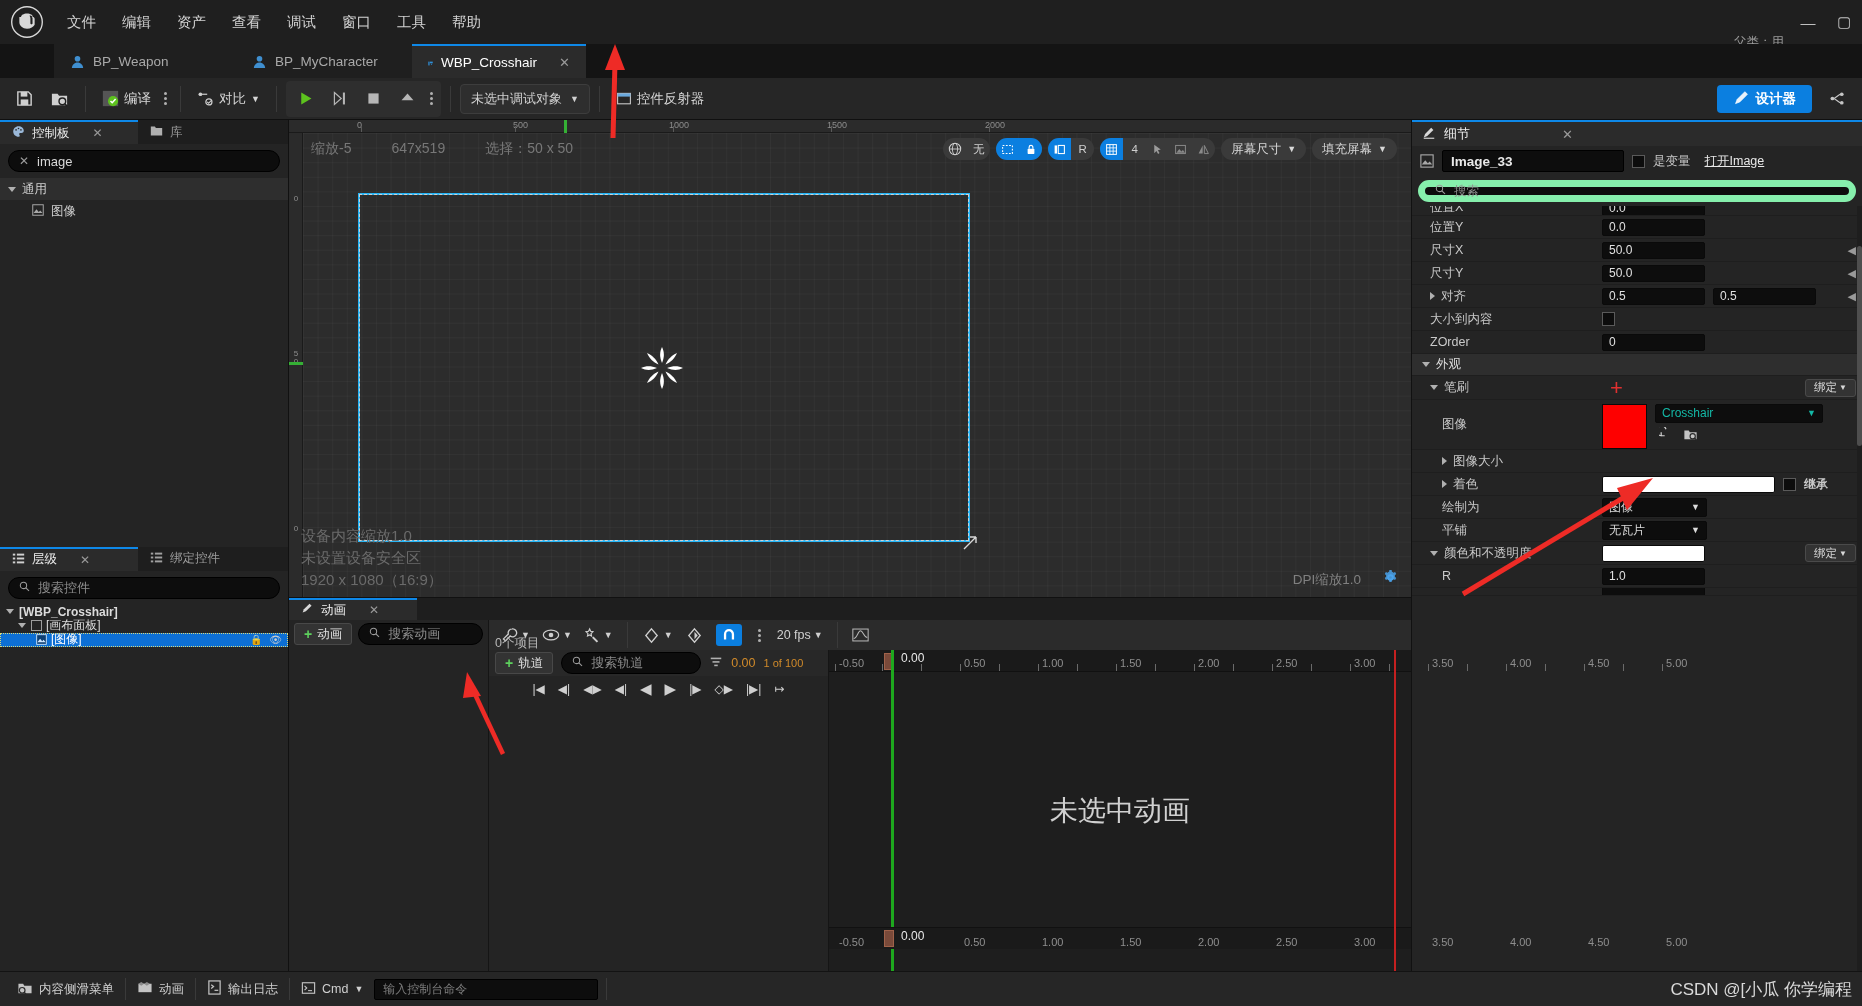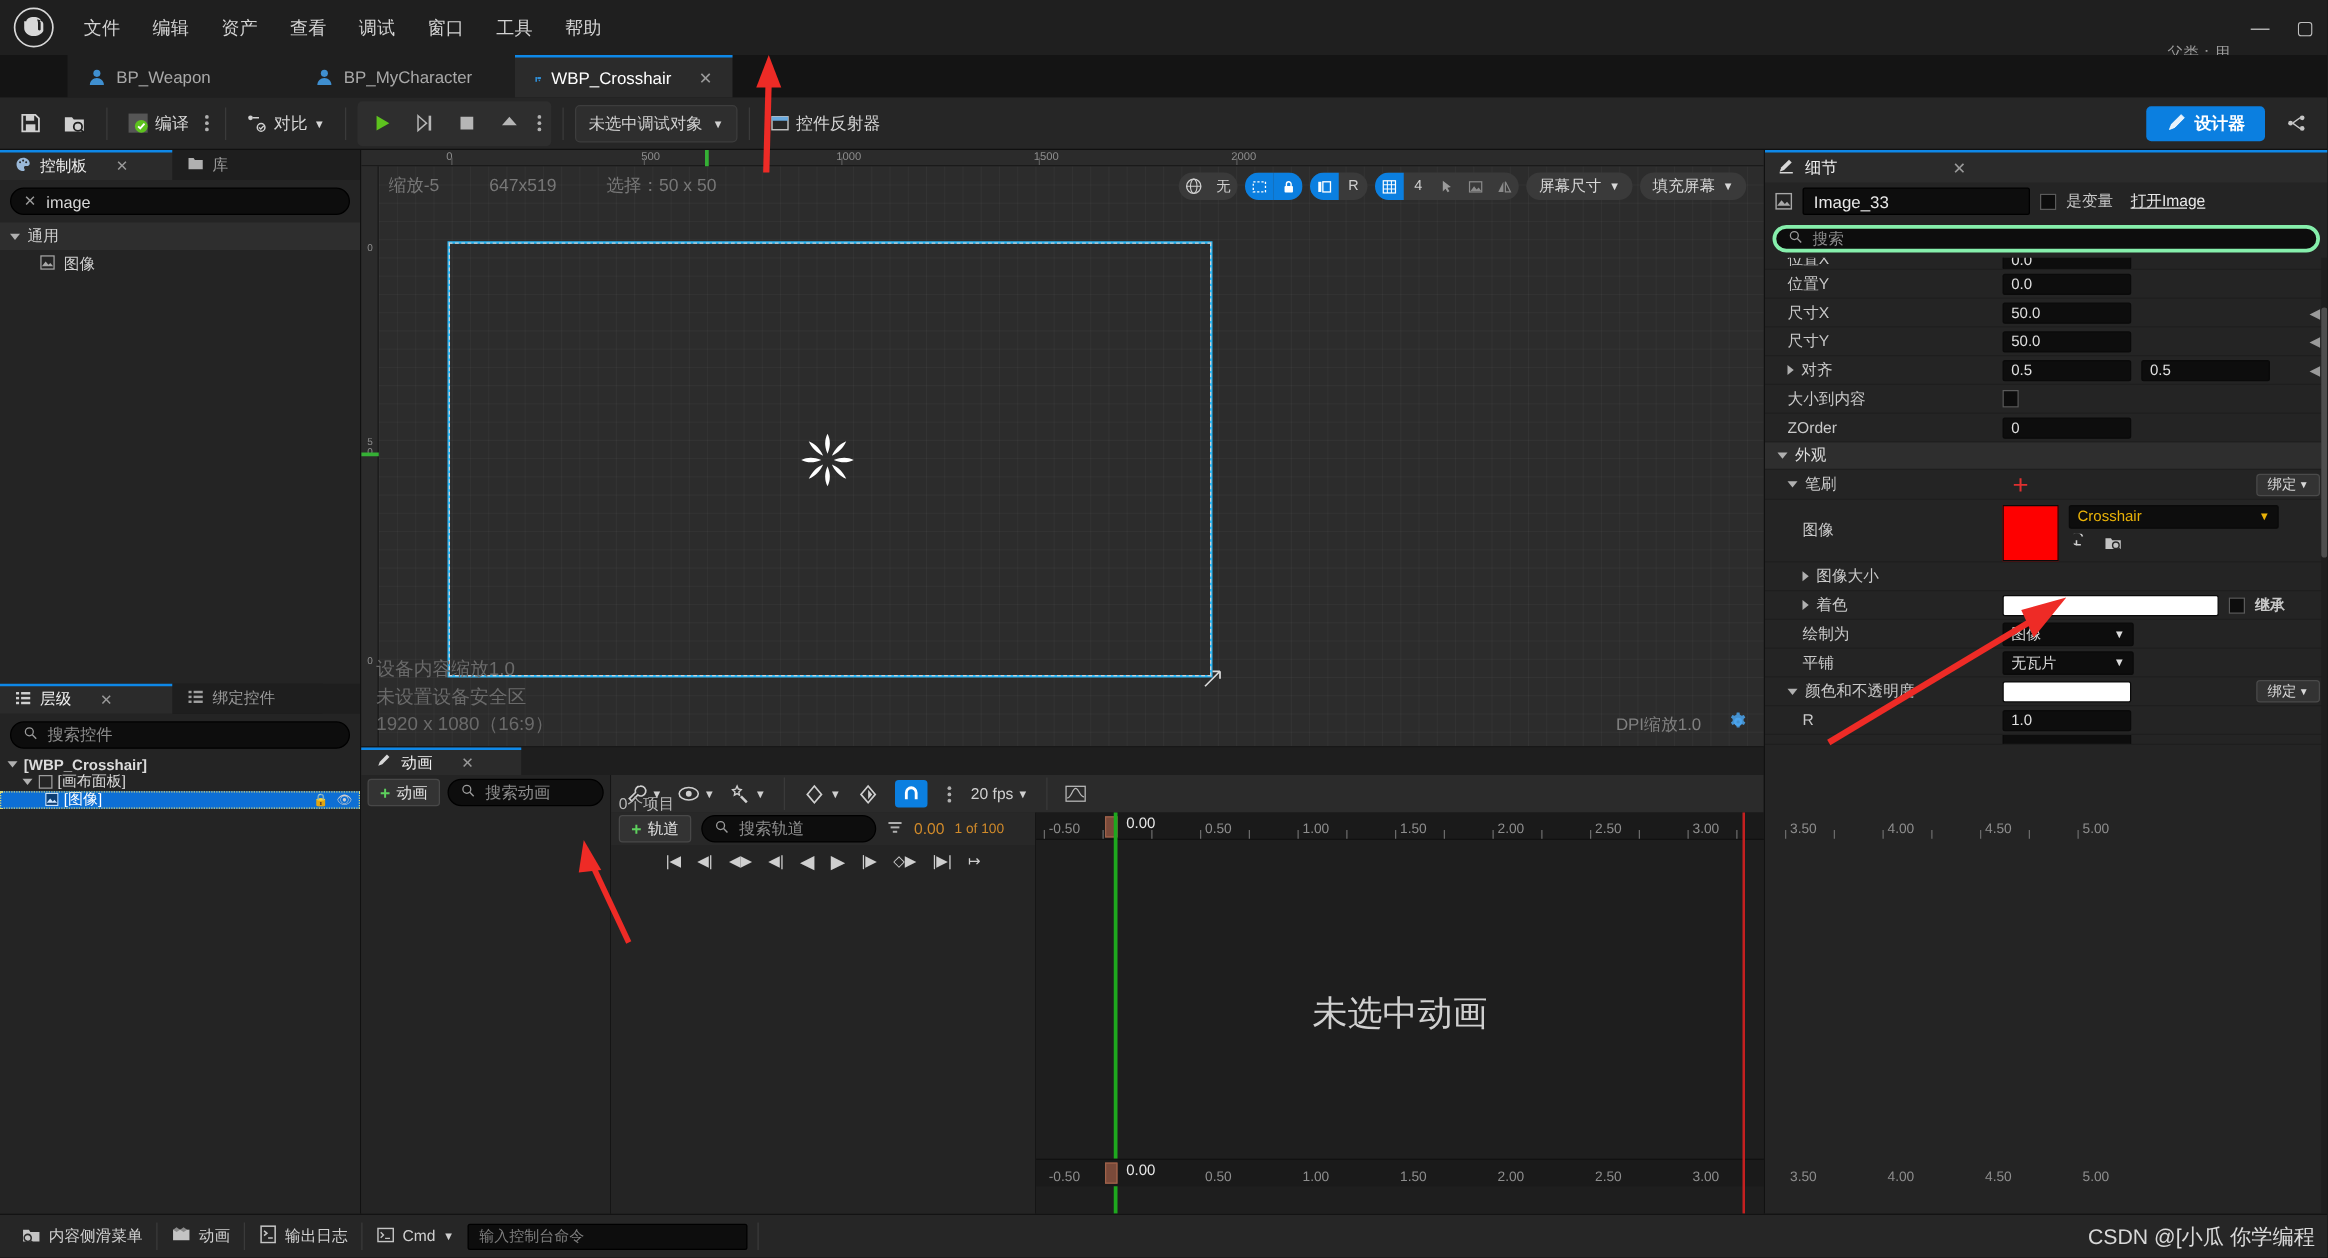--- a/index.html
+++ b/index.html
@@ -108,34 +108,34 @@
   .playhead{ position:absolute; width:3px; background:#1ea81e; top:0; bottom:0; left:0;}
   .phhandle{ position:absolute; width:10px; height:17px; background:#7a4a3a; border:1px solid #a0624a;}
   .nosel{ position:absolute; left:0; right:0; top:50%; transform:translateY(-50%); text-align:center; font-size:28px; color:#d0d0d0;}
   .transport{ height:26px; display:flex; align-items:center; justify-content:center; gap:13px; background:#242424; color:#cfcfcf; font-size:12px;}
   .redline{ position:absolute; top:0; bottom:0; width:2px; background:#c42020;}
 
   
   .rightcol{ width:451px; flex:0 0 451px; background:#242424; border-left:1px solid #111; display:flex; flex-direction:column; }
   .det-head{ height:26px; display:flex; align-items:center; gap:8px; padding:0 10px; background:#2b2b2b; border-top:2px solid #0e88e8; font-size:13px; color:#f0f0f0;}
   .det-namerow{ height:30px; display:flex; align-items:center; gap:8px; padding:3px 8px;}
-  .det-name-input{ flex:1 1 auto; height:22px; background:#0d0d0d; border:1px solid #000; border-radius:2px; padding:0 8px; display:flex; align-items:center; font-size:13.5px; color:#e8e8e8;}
+  .det-name-input{ flex:1 1 auto; height:22px; background:#0d0d0d; border:1px solid #000; border-radius:2px; padding:0 8px; display:flex; align-items:center; font-size:13.5px; color:#e8e8e8;font-weight:bold;}
   .chk{ width:13px;height:13px;background:#0d0d0d;border:1px solid #5a5a5a; display:inline-block; flex:0 0 13px;}
-  .det-search{ margin:4px 6px; height:22px; background:#0d0d0d; border:3px solid #86efac; border-radius:11px; display:flex; align-items:center; gap:8px; padding:0 10px; font-size:12.5px; color:#8d8d8d;}
+  .det-search{ margin:4px 6px; height:22px; background:#0d0d0d; border:7px solid #86efac; border-radius:11px; display:flex; align-items:center; gap:8px; padding:0 10px; font-size:12.5px; color:#8d8d8d;}
   .prop-scroll{ flex:1 1 auto; overflow:hidden; position:relative;}
   .prow{ display:flex; align-items:center; height:23px; border-bottom:1px solid #1e1e1e; }
   .plabel{ width:190px; flex:0 0 190px; padding-left:18px; display:flex; align-items:center; gap:6px; font-size:12.5px; color:#c9c9c9;}
   .plabel.ind1{ padding-left:30px;}
   .pval{ flex:1 1 auto; display:flex; align-items:center; gap:8px; padding-right:6px;}
   .numf{ height:17px; background:#0d0d0d; border:1px solid #0a0a0a; border-radius:2px; font-size:12px; color:#e0e0e0; padding:0 6px; display:flex; align-items:center; width:103px;}
   .prow.section{ background:#2e2e2e; height:22px;}
   .prow.section .plabel{ padding-left:10px; color:#dcdcdc;}
   .bindbtn{ height:18px; padding:0 8px; background:#333; border:1px solid #4a4a4a; border-radius:3px; font-size:11.5px; color:#d8d8d8; display:flex; align-items:center; gap:2px;}
   .swatch-red{ width:45px; height:45px; background:#fe0000; border:1px solid #0a0a0a;}
-  .asset-combo{ width:168px; height:19px; background:#0d0d0d; border:1px solid #0a0a0a; border-radius:2px; display:flex; align-items:center; justify-content:space-between; padding:0 6px; font-size:12px; color:#eab308;}
+  .asset-combo{ width:168px; height:19px; background:#0d0d0d; border:1px solid #0a0a0a; border-radius:2px; display:flex; align-items:center; justify-content:space-between; padding:0 6px; font-size:12px; color:#14b8a6;}
   .colorbar{ width:173px; height:17px; background:#fff; border:1px solid #0a0a0a; border-radius:2px;}
   .dropdown{ width:105px; height:19px; background:#0d0d0d; border:1px solid #0a0a0a; border-radius:2px; display:flex; align-items:center; justify-content:space-between; padding:0 6px; font-size:12px; color:#dcdcdc;}
   .scrollbar{ position:absolute; right:0; top:0; bottom:0; width:5px; background:#1e1e1e;}
   .scrollthumb{ position:absolute; right:0; width:5px; background:#4e4e4e; border-radius:3px;}
 
   
   .statusbar{ height:35px; flex:0 0 35px; background:#262626; display:flex; align-items:center; gap:0px; padding:0 6px; border-top:1px solid #131313; position:relative;}
   .sb-btn{ height:26px; display:flex; align-items:center; gap:6px; padding:0 11px; font-size:12.5px; color:#d0d0d0;}
   .sb-sep{ width:1px; height:22px; background:#3a3a3a;}
   .cmd-input{ width:224px; height:21px; background:#0d0d0d; border:1px solid #000; border-radius:2px; padding:0 8px; display:flex; align-items:center; font-size:12px; color:#7d7d7d;}

